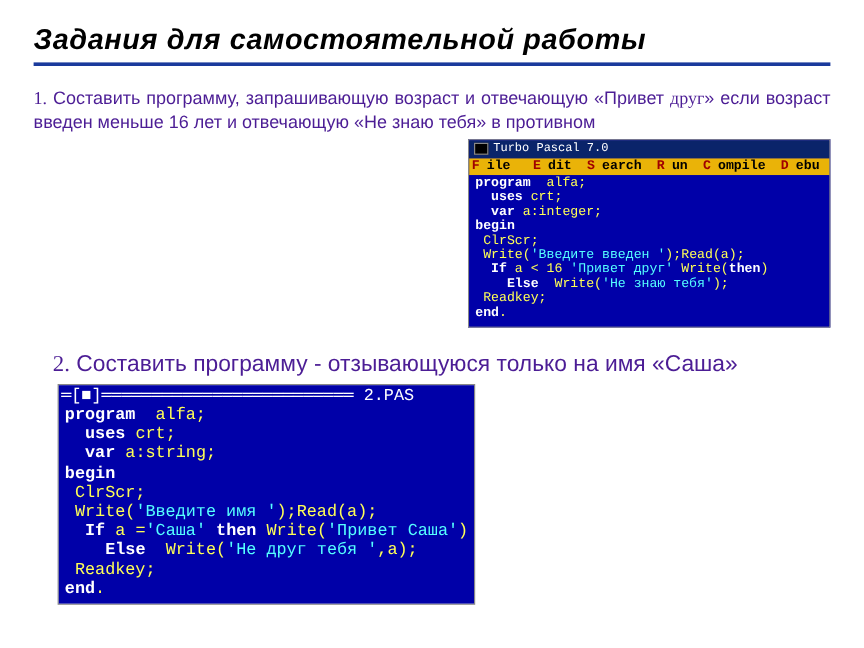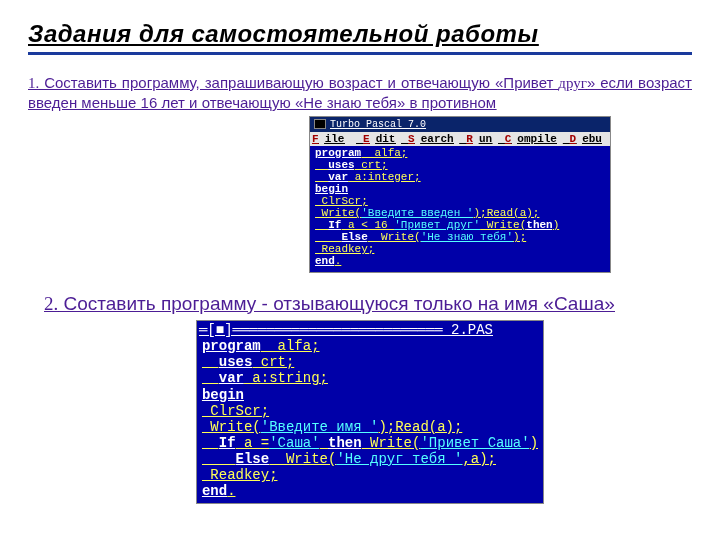--- a/index.html
+++ b/index.html
@@ -1,15 +1,15 @@
 <!DOCTYPE html>
 <html><head>
 <meta charset="utf-8">
 <style>
-  * { margin: 0; padding: 0; box-sizing: border-box; text-decoration: underline; }
+  * { margin: 0; padding: 0; box-sizing: border-box; }
   body {
     width: 720px;
     height: 540px;
     background: #ffffff;
     font-family: Arial, sans-serif;
     padding: 20px 28px;
     overflow: hidden;
   }
   .title {
     font-size: 24px;
@@ -33,21 +33,21 @@
   }
   .task-text .serif {
     font-family: "Times New Roman", serif;
   }
   .ide-wrap {
     display: flex;
     justify-content: center;
     margin: 0 0 18px 0;
   }
   .ide-wrap.left {
-    justify-content: center;
+    justify-content: flex-end;
     margin-left: 200px;
   }
   .ide {
     border: 1px solid #888;
     background: #0000a8;
     font-family: "Courier New", monospace;
     font-size: 11px;
     line-height: 1.1;
     display: inline-block;
   }
@@ -60,21 +60,21 @@
     gap: 4px;
     font-size: 10px;
   }
   .ide-titlebar .icon {
     width: 12px; height: 10px;
     background: #000;
     border: 1px solid #888;
     display: inline-block;
   }
   .ide-menubar {
-    background: #e5e5e5;
+    background: #eab308;
     color: #000;
     padding: 1px 2px;
     font-size: 11px;
     font-weight: bold;
   }
   .ide-menubar span { margin-right: 6px; }
   .ide-menubar span .hot { color: #a00000; }
   .ide-frame {
     background: #0000a8;
     padding: 1px 2px 2px 2px;
@@ -94,21 +94,20 @@
   .code .str { color: #55ffff; }
   
   .ide.big .code, .ide.big .frame-top { font-size: 14px; line-height: 1.15; }
   .ide.big { font-size: 14px; }
   .task2 {
     font-size: 19px;
     margin: 6px 0 4px 16px;
   }
   .ide2-wrap {
     display: flex;
-    justify-content: center;
     margin-left: 20px;
   }
 </style>
 </head>
 <body>
 
 <div class="title">Задания для самостоятельной работы</div>
 
 <div class="task-text">
   <span class="num">1.</span><span> Составить   программу,   запрашивающую   возраст и   отвечающую  «Привет </span><span class="serif">друг</span><span>»  если  возраст  введен  меньше  16  лет  и  отвечающую  «Не  знаю  тебя»  в  противном</span>

